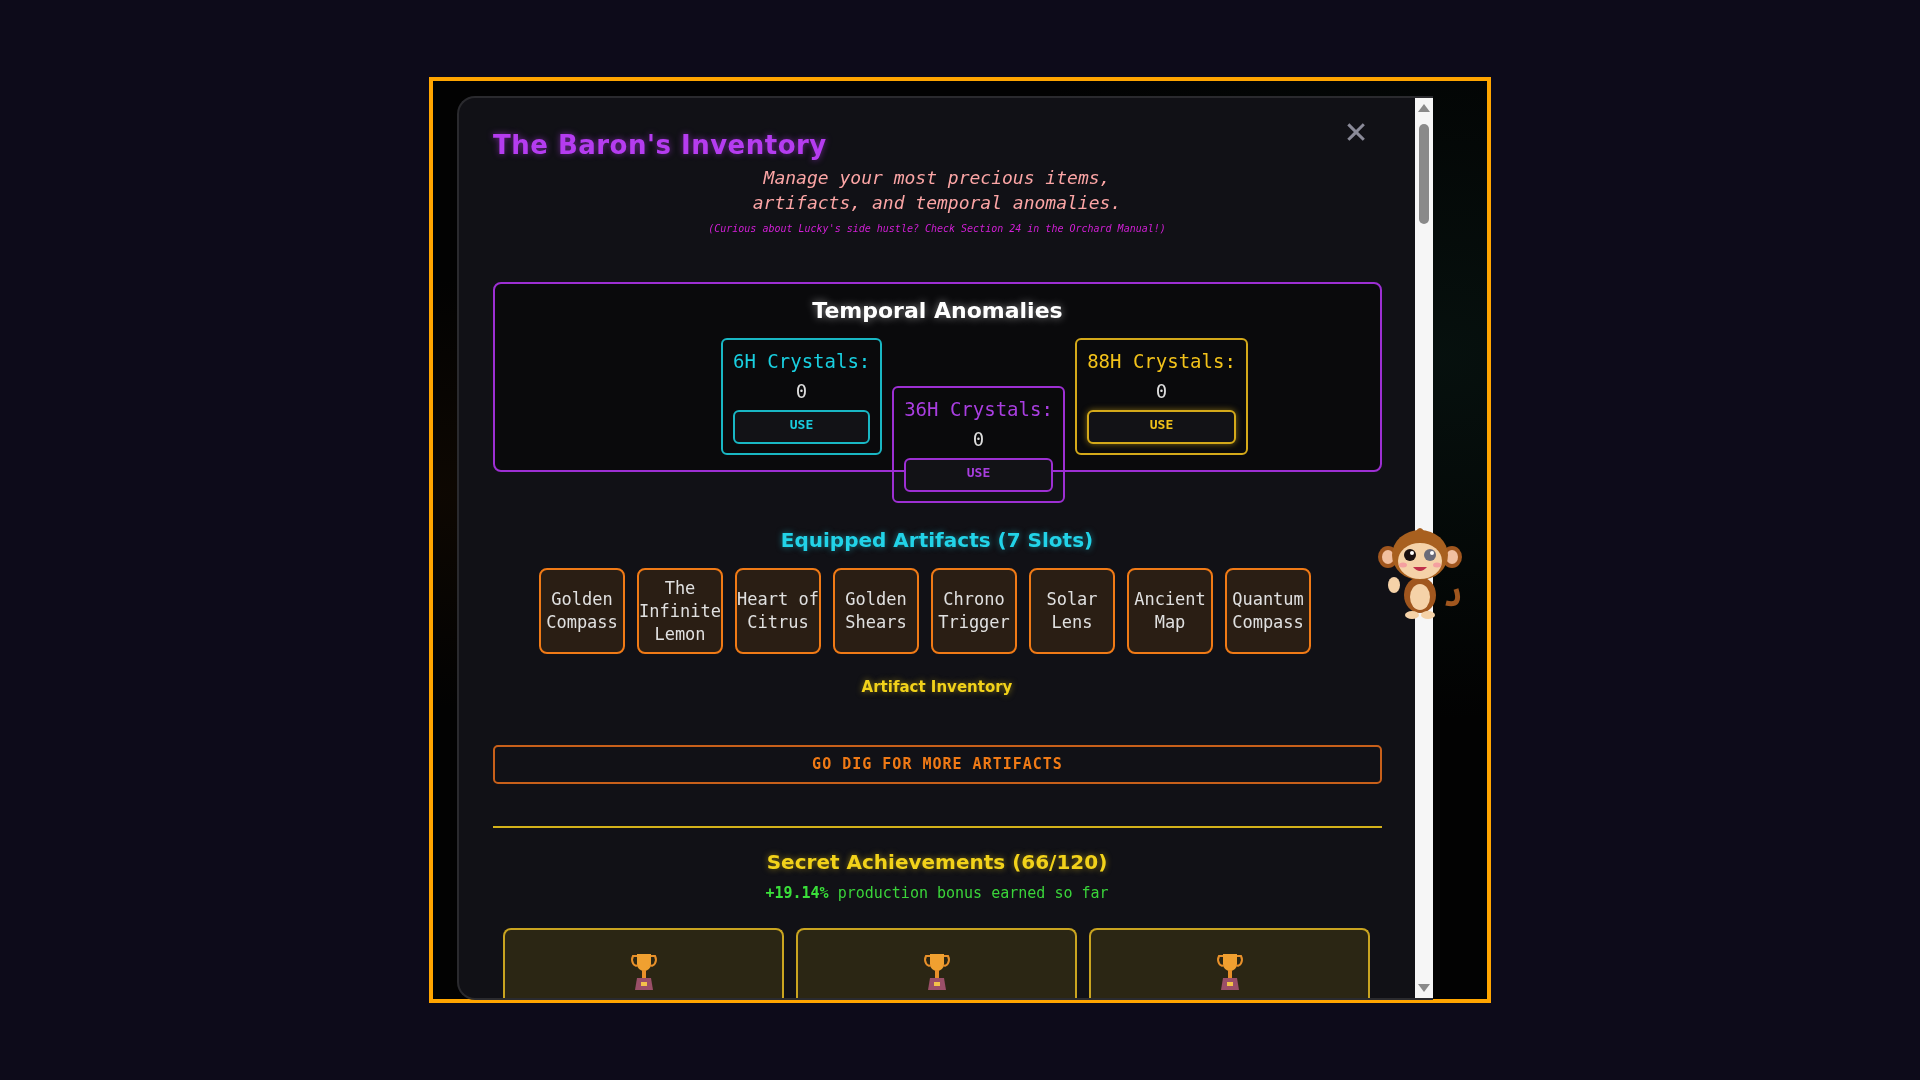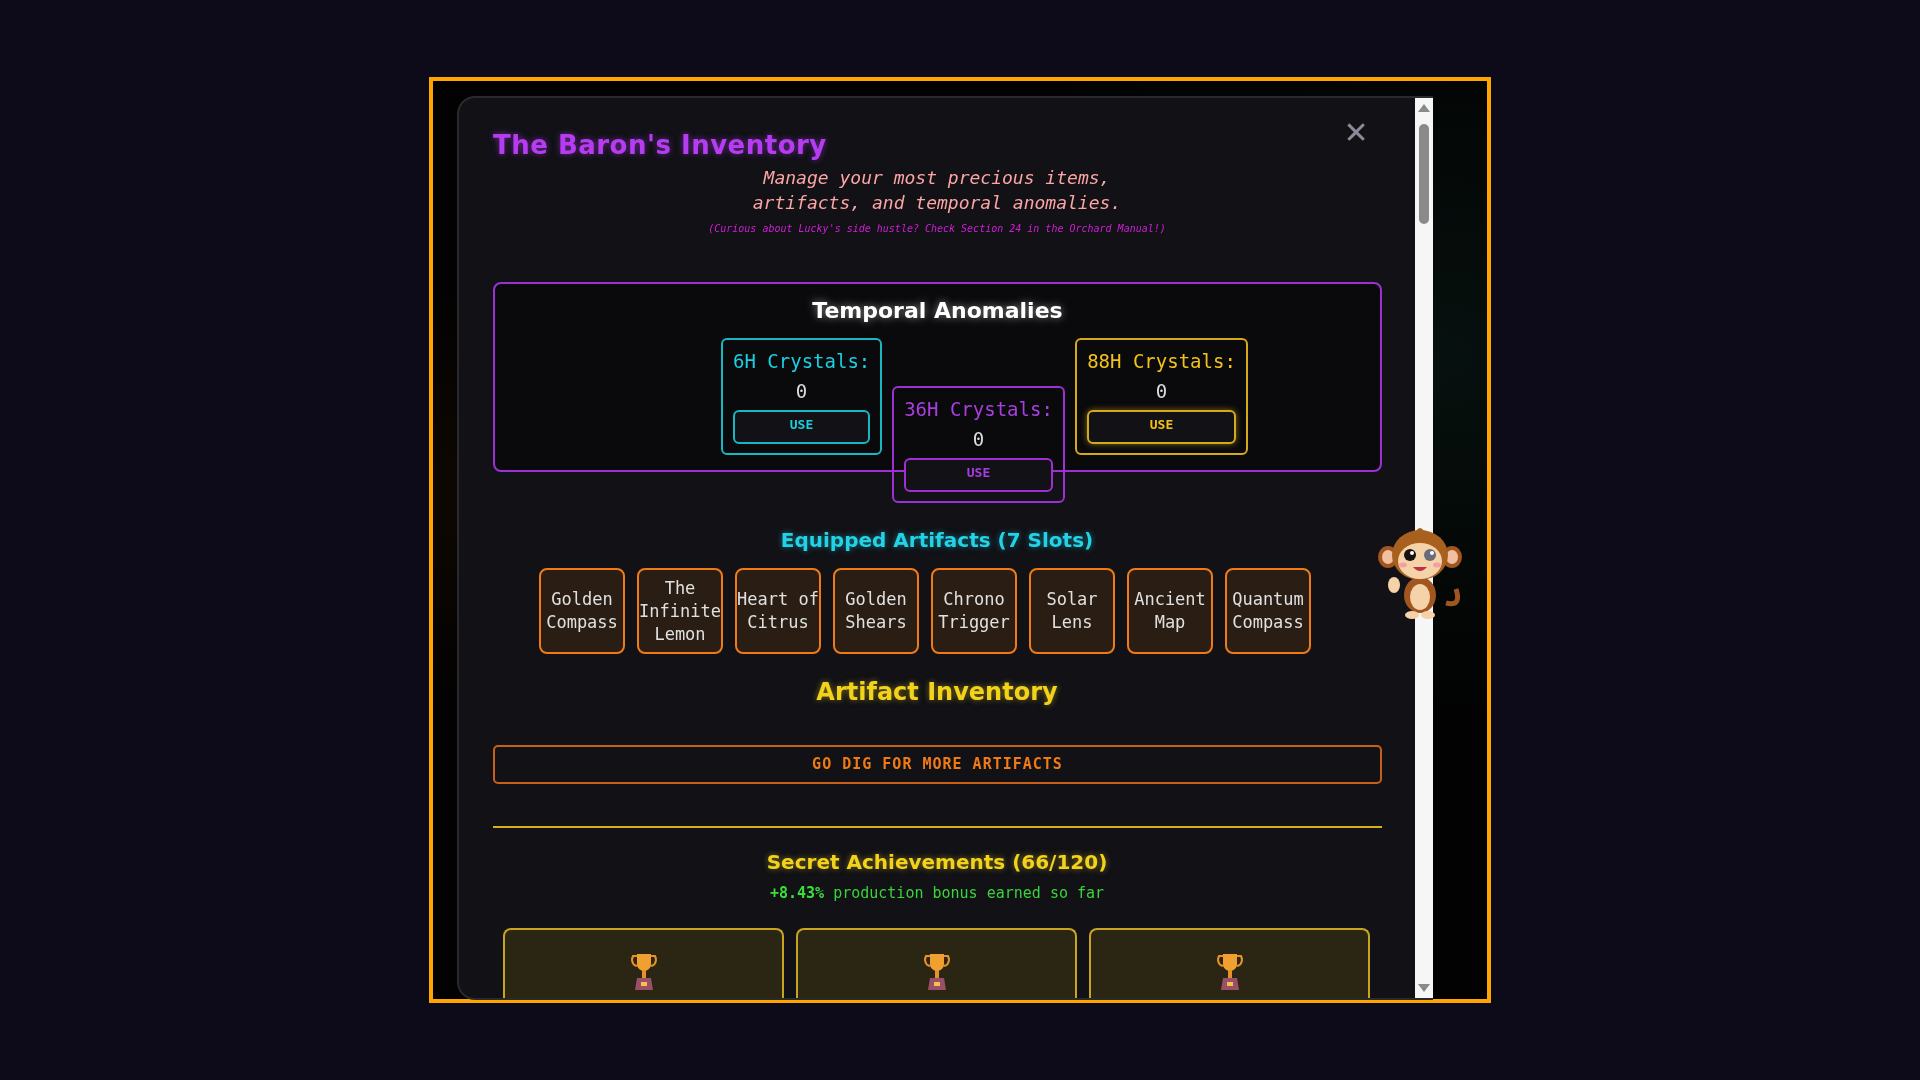--- a/index.html
+++ b/index.html
@@ -110,21 +110,21 @@
   .artifact {
     width: 86px; height: 86px;
     background: #2a1e14; border: 2px solid #f07a16; border-radius: 8px;
     display: flex; align-items: center; justify-content: center;
     text-align: center; color: #e0e0e0; font-size: 17px; line-height: 23px;
     cursor: pointer;
   }
   .inv-title {
     position: absolute; left: 0; right: 0; top: 580px;
     text-align: center; color: #f2d21a;
-    font-family: "DejaVu Sans", sans-serif; font-weight: bold; font-size: 24px;
+    font-family: "DejaVu Sans", sans-serif; font-weight: bold; font-size: 15px;
     text-shadow: 0 0 6px rgba(242,210,26,0.5);
   }
   .dig-btn {
     position: absolute; left: 34px; top: 647px;
     width: 889px; height: 39px;
     border: 2px solid #c8601a; border-radius: 5px;
     background: #111116; color: #f07a16;
     text-align: center; line-height: 35px;
     font-size: 15px; font-weight: bold; letter-spacing: 1px;
     cursor: pointer;
@@ -232,21 +232,21 @@
         <div class="artifact">Quantum Compass</div>
       </div>
 
       <h2 class="inv-title">Artifact Inventory</h2>
       <div class="dig-btn">GO DIG FOR MORE ARTIFACTS</div>
 
       <div class="divider"></div>
 
       <h2 class="ach-title">Secret Achievements (66/120)</h2>
       <div class="ach-sub">
-        <b>+8.43%</b><span> production bonus earned so far</span>
+        <b>+19.14%</b><span> production bonus earned so far</span>
       </div>
 
       <div class="ach-grid">
         <div class="ach-card">
           <svg class="trophy" viewBox="0 0 30 40">
             <path d="M8 2 h14 v10 a7 7 0 0 1 -14 0 z" fill="#f0a030"></path>
             <path d="M8 4 h-4 a4 6 0 0 0 5 9" fill="none" stroke="#e8902a" stroke-width="2"></path>
             <path d="M22 4 h4 a4 6 0 0 1 -5 9" fill="none" stroke="#e8902a" stroke-width="2"></path>
             <rect x="13" y="18" width="4" height="8" fill="#e8902a"></rect>
             <path d="M8 26 h14 l2 12 h-18 z" fill="#9a4f68"></path>

